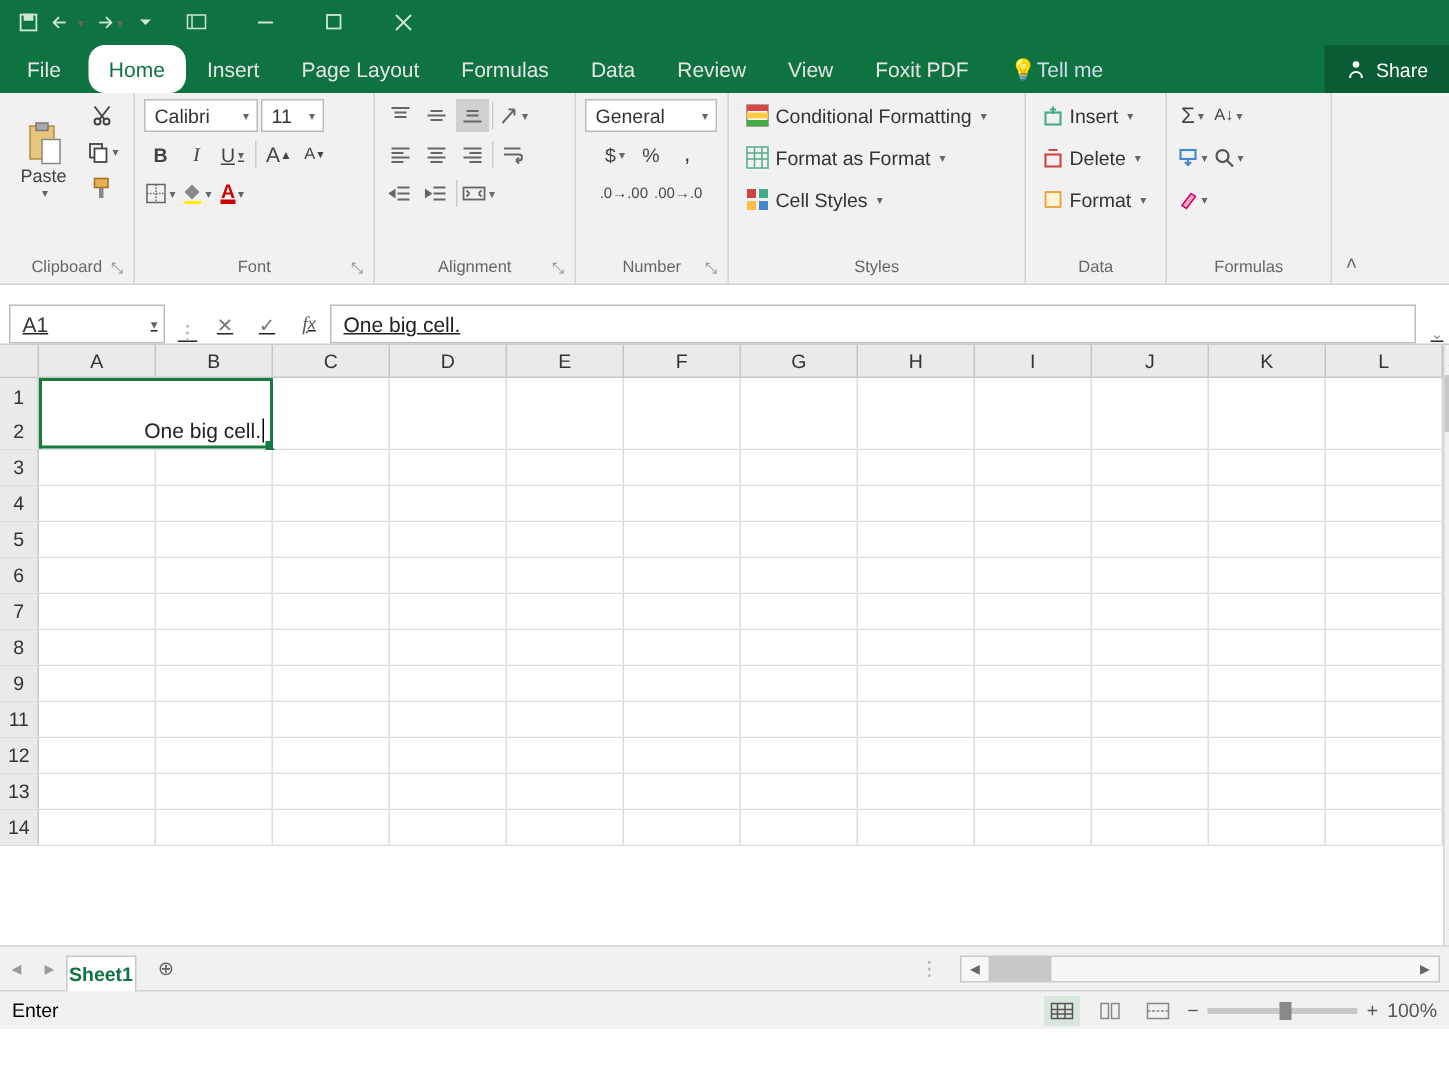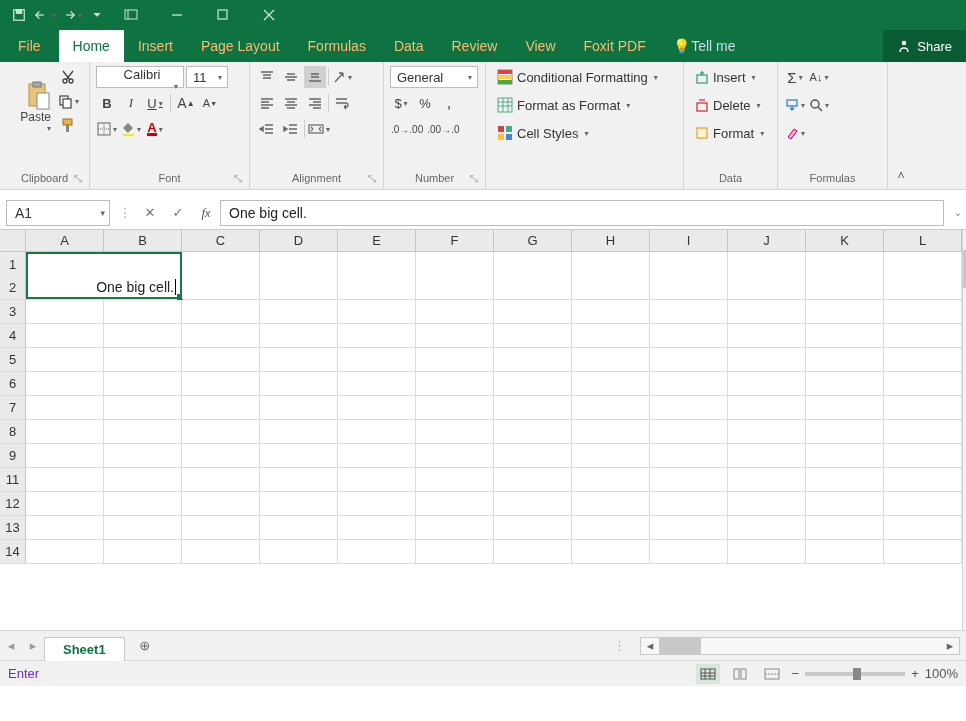--- a/index.html
+++ b/index.html
@@ -8,47 +8,47 @@
 
 .titlebar { background: #0f7341; height: 30px; display: flex; align-items: center; color: #fff; }
 .qat { display: flex; align-items: center; gap: 4px; padding-left: 8px; }
 .qat .btn { width: 22px; height: 22px; display: flex; align-items: center; justify-content: center; color: #cfe6d7; cursor: pointer; }
 .title-text { flex: 1; text-align: center; font-size: 13px; font-weight: 400; color: #eee; }
 .wincontrols { display: flex; }
 .wincontrols .wbtn { width: 46px; height: 30px; display:flex; align-items:center; justify-content:center; color:#cfe6d7; cursor:pointer; }
 
 
 .tabsrow { background: #0f7341; height: 32px; display: flex; align-items: stretch; }
-.tab { padding: 0 14px; display:flex; align-items:center; color:#fdba74; font-size:14px; cursor:pointer; }
+.tab { padding: 0 14px; display:flex; align-items:center; color:#e5e5e5; font-size:14px; cursor:pointer; }
 .tab.file { padding:0 18px; }
-.tab.active { background:#fff; color:#0f7341; }
+.tab.active { background:#fff; color:#0f7341;border-radius:11px; }
 .tab.tellme { color:#cde; }
 .spacer { flex:1; }
 .share { background:#0a5c34; display:flex; align-items:center; padding:0 14px; color:#fff; cursor:pointer; gap:6px;}
 
 
 .ribbon { background:#f1f1f1; height:128px; border-bottom:1px solid #d4d4d4; display:flex; }
 .group { border-right:1px solid #d4d4d4; display:flex; flex-direction:column; }
 .group-body { flex:1; display:flex; align-items:flex-start; padding:4px 6px 2px 6px; gap:4px; }
 .group-label { height:22px; display:flex; align-items:center; justify-content:center; font-size:11px; color:#666; position:relative; }
 .group-label .dlaunch { position:absolute; right:4px; bottom:3px; width:14px; height:14px; font-size:10px; color:#888; display:flex; align-items:center; justify-content:center; cursor:pointer; }
 .rbtn { min-width:22px; height:22px; display:flex; align-items:center; justify-content:center; cursor:pointer; border:1px solid transparent; color:#444;}
 .ddarrow { font-size:8px; color:#666; margin-left:2px; }
 .col { display:flex; flex-direction:column; gap:2px; }
 .row { display:flex; gap:2px; align-items:center; }
-.bigbtn { display:flex; flex-direction:column; align-items:flex-end; justify-content:center; width:48px; height:82px; cursor:pointer; border:1px solid transparent; color:#444;}
+.bigbtn { display:flex; flex-direction:column; align-items:center; justify-content:center; width:48px; height:82px; cursor:pointer; border:1px solid transparent; color:#444;}
 .bigbtn .lbl { font-size:12px; text-align:center; line-height:1.1;}
 .selbox { height:22px; background:#fff; border:1px solid #bcbcbc; display:flex; align-items:center; padding:0 2px 0 6px; font-size:13px; color:#333;}
 .selbox .dd { margin-left:auto; font-size:8px; color:#666; padding:0 3px;}
 .ribbon svg { display:block; }
 .textlink { display:flex; align-items:center; gap:4px; height:22px; padding:0 4px; cursor:pointer; border:1px solid transparent; font-size:13px; color:#333;}
 .ribbon-collapse { width:26px; display:flex; align-items:flex-end; justify-content:center; padding-bottom:6px; color:#666; cursor:pointer;}
 
 
-.fxbar { height:34px; background:#fff; border-bottom:1px solid #ccc; display:flex; align-items:center; margin-top:6px; }
+.fxbar { height:34px; background:#fff; border-bottom:1px solid #ccc; display:flex; align-items:flex-end; margin-top:6px;text-decoration:underline; }
 .namebox { width:104px; height:26px; margin:0 4px 0 6px; border:1px solid #bcbcbc; background:#fff; display:flex; align-items:center; padding:0 4px 0 8px; font-size:14px; color:#333;}
 .namebox .dd{margin-left:auto;font-size:9px;color:#666;}
 .fxsep { width:22px; text-align:center; color:#aaa;}
 .fxbtn { width:28px; height:26px; display:flex; align-items:center; justify-content:center; color:#777; cursor:pointer; }
 .fxinput { flex:1; height:26px; border:1px solid #bcbcbc; margin-right:6px; background:#fff; display:flex; align-items:center; padding:0 8px; font-size:14px;}
 .fxexpand { width:16px; color:#888; font-size:10px; text-align:center;}
 
 
 .gridwrap { position:relative; height:400px; display:flex; }
 .gridleft { flex:1; display:flex; flex-direction:column; }
@@ -63,31 +63,31 @@
 .selected { outline:2px solid #177b3f; outline-offset:-1px; justify-content:flex-end; }
 .cursor { width:1px; height:16px; background:#000; display:inline-block; margin-left:1px;}
 .fillhandle { position:absolute; right:-3px; bottom:-3px; width:6px; height:6px; background:#177b3f;}
 .vscroll { width:18px; background:#f1f1f1; border-left:1px solid #d4d4d4; display:flex; flex-direction:column; align-items:center; }
 .vscroll .arr{height:18px;width:100%;display:flex;align-items:center;justify-content:center;color:#666;cursor:pointer;}
 .vscroll .thumb{width:12px;background:#c8c8c8; height:38px; margin-top:2px; border-radius:1px;}
 
 
 .sheetrow { height:30px; background:#f1f1f1; border-top:1px solid #d4d4d4; display:flex; align-items:center; }
 .navbtn { width:22px; height:22px; display:flex; align-items:center; justify-content:center; color:#999; cursor:pointer;}
-.sheettab { background:#fff; border:1px solid #c8c8c8; border-bottom:none; height:24px; padding:0 18px; display:flex; align-items:center; font-weight:600; color:#0f7341; margin-top:6px;}
+.sheettab { background:#fff; border:1px solid #c8c8c8; border-bottom:none; height:24px; padding:0 1px; display:flex; align-items:center; font-weight:600; color:#0f7341; margin-top:6px;}
 .addsheet { width:28px; height:28px; display:flex; align-items:center; justify-content:center; color:#666; cursor:pointer; margin-left:6px; border:1px solid transparent; border-radius:50%;}
 .hscroll { flex:0 0 320px; height:18px; background:#f7f7f7; border:1px solid #c8c8c8; margin:0 6px; display:flex; align-items:center;}
 .hscroll .arr{width:18px;text-align:center;color:#666;cursor:pointer;}
 .hscroll .track{flex:1; position:relative; height:100%;}
 .hscroll .thumb{position:absolute;left:0;top:0;width:42px;height:100%;background:#c8c8c8;}
 .sheetrow .dots{color:#aaa; padding:0 8px;}
 
 
 .status { height:26px; background:#f1f1f1; border-top:1px solid #d4d4d4; display:flex; align-items:center; padding:0 8px; gap:10px;}
-.status .mode{font-size:13px; color:#6d28d9;}
+.status .mode{font-size:13px; color:#000000;}
 .status .right{margin-left:auto; display:flex; align-items:center; gap:8px;}
 .viewbtn { width:24px; height:20px; display:flex; align-items:center; justify-content:center; color:#555; cursor:pointer; border:1px solid transparent;}
 .viewbtn.active{background:#d8e6dc;}
 .zoom { display:flex; align-items:center; gap:6px; color:#555;}
 .slider { width:100px; height:4px; background:#c8c8c8; position:relative;}
 .slider .knob{position:absolute; left:48px; top:-4px; width:8px; height:12px; background:#888;}
 </style>
 </head>
 <body>
 
@@ -201,21 +201,21 @@
     <div class="group-label">
         <span>Clipboard</span>
         <span class="dlaunch">⤡</span>
       </div>
   </div>
 
   <div class="group" style="width:160px;">
     <div class="group-body">
         <div class="col" style="gap:4px;">
       <div class="row">
-        <div class="selbox" style="width:88px;flex-direction:column;">
+        <div class="selbox" style="width:76px;">
               <span>Calibri</span>
               <span class="dd">▾</span>
             </div>
         <div class="selbox" style="width:42px;">
               <span>11</span>
               <span class="dd">▾</span>
             </div>
       </div>
       <div class="row">
         <div class="rbtn" style="font-weight:700;">B</div>
@@ -328,21 +328,21 @@
     </div>
       </div>
     <div class="group-label">
         <span>Alignment</span>
         <span class="dlaunch">⤡</span>
       </div>
   </div>
 
   <div class="group" style="width:102px;">
     <div class="group-body">
-        <div class="col" style="gap:4px;">
+        <div class="col" style="gap:4px;align-items:center;">
       <div class="selbox" style="width:88px;">
             <span>General</span>
             <span class="dd">▾</span>
           </div>
       <div class="row">
         <div class="rbtn">$<span class="ddarrow">▾</span></div>
         <div class="rbtn">%</div>
         <div class="rbtn" style="font-size:16px;">,</div>
       </div>
       <div class="row">
@@ -382,20 +382,23 @@
             <svg width="16" height="16">
               <rect x="1" y="1" width="6" height="6" fill="#c44"></rect>
               <rect x="9" y="1" width="6" height="6" fill="#4a8"></rect>
               <rect x="1" y="9" width="6" height="6" fill="#fb4"></rect>
               <rect x="9" y="9" width="6" height="6" fill="#48c"></rect>
             </svg>
             <span>Cell Styles</span>
             <span class="ddarrow">▾</span>
           </div>
     </div>
+      </div>
+    <div class="group-label">
+        <span>Styles</span>
       </div>
   </div>
 
   <div class="group" style="width:94px;">
     <div class="group-body">
         <div class="col" style="gap:6px;">
       <div class="textlink">
             <svg width="14" height="14" stroke="#4a8" fill="none" stroke-width="1.4">
               <rect x="2" y="5" width="10" height="8"></rect>
               <path d="M7 1v5M5 3h4"></path>

